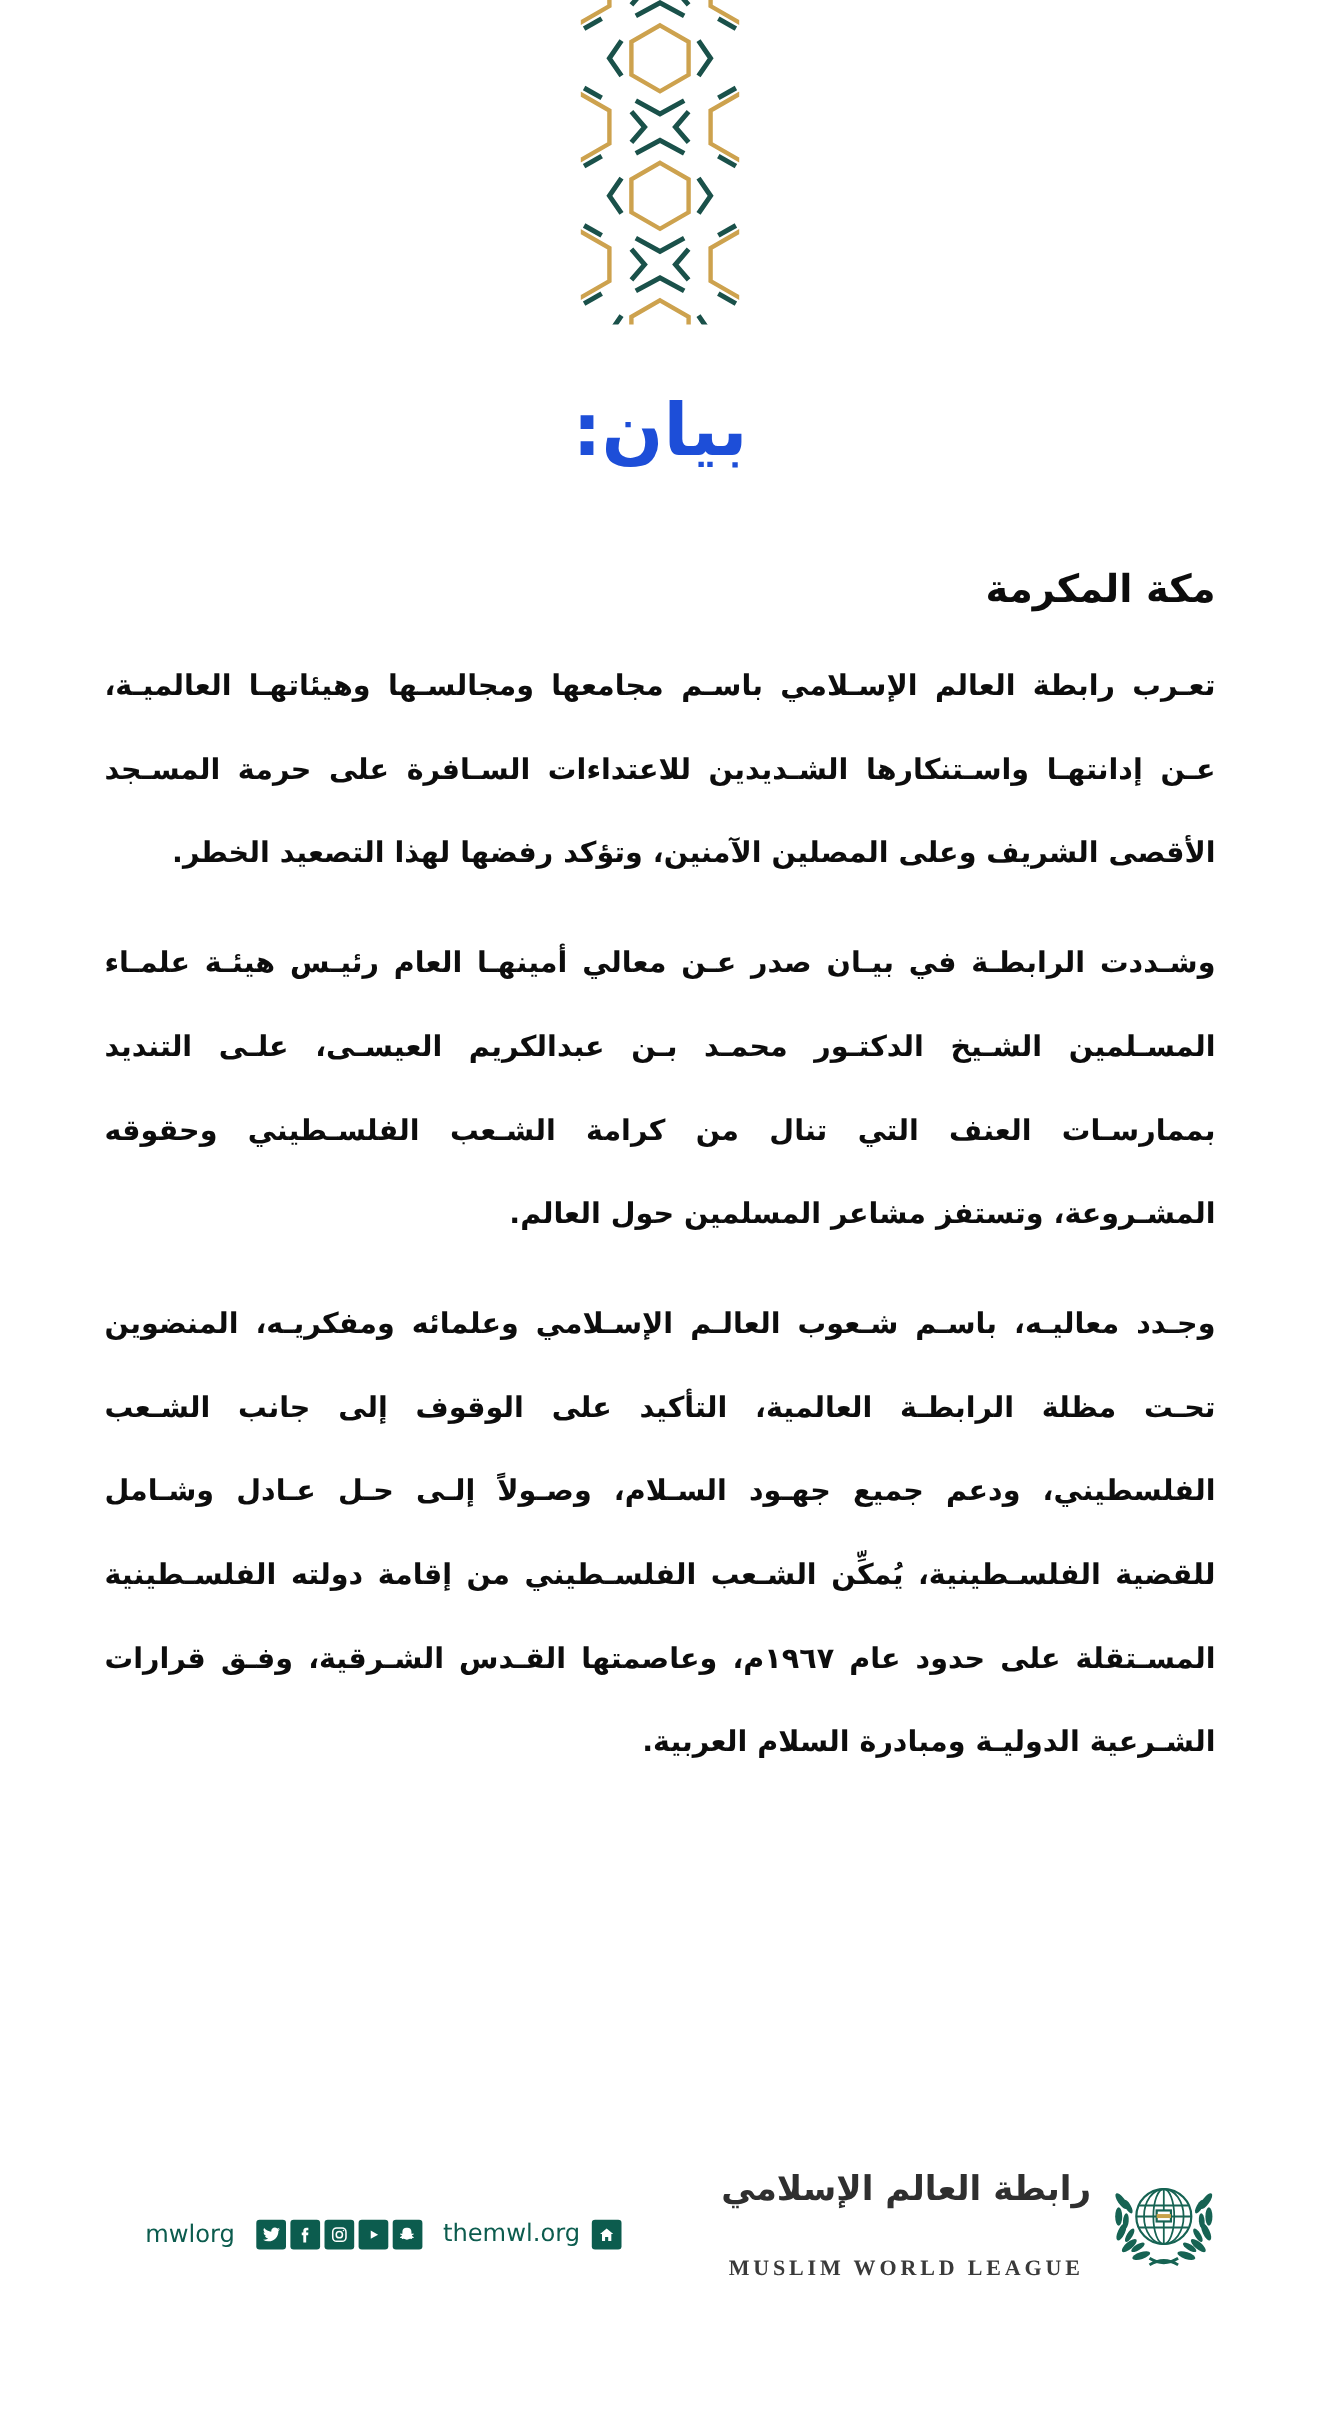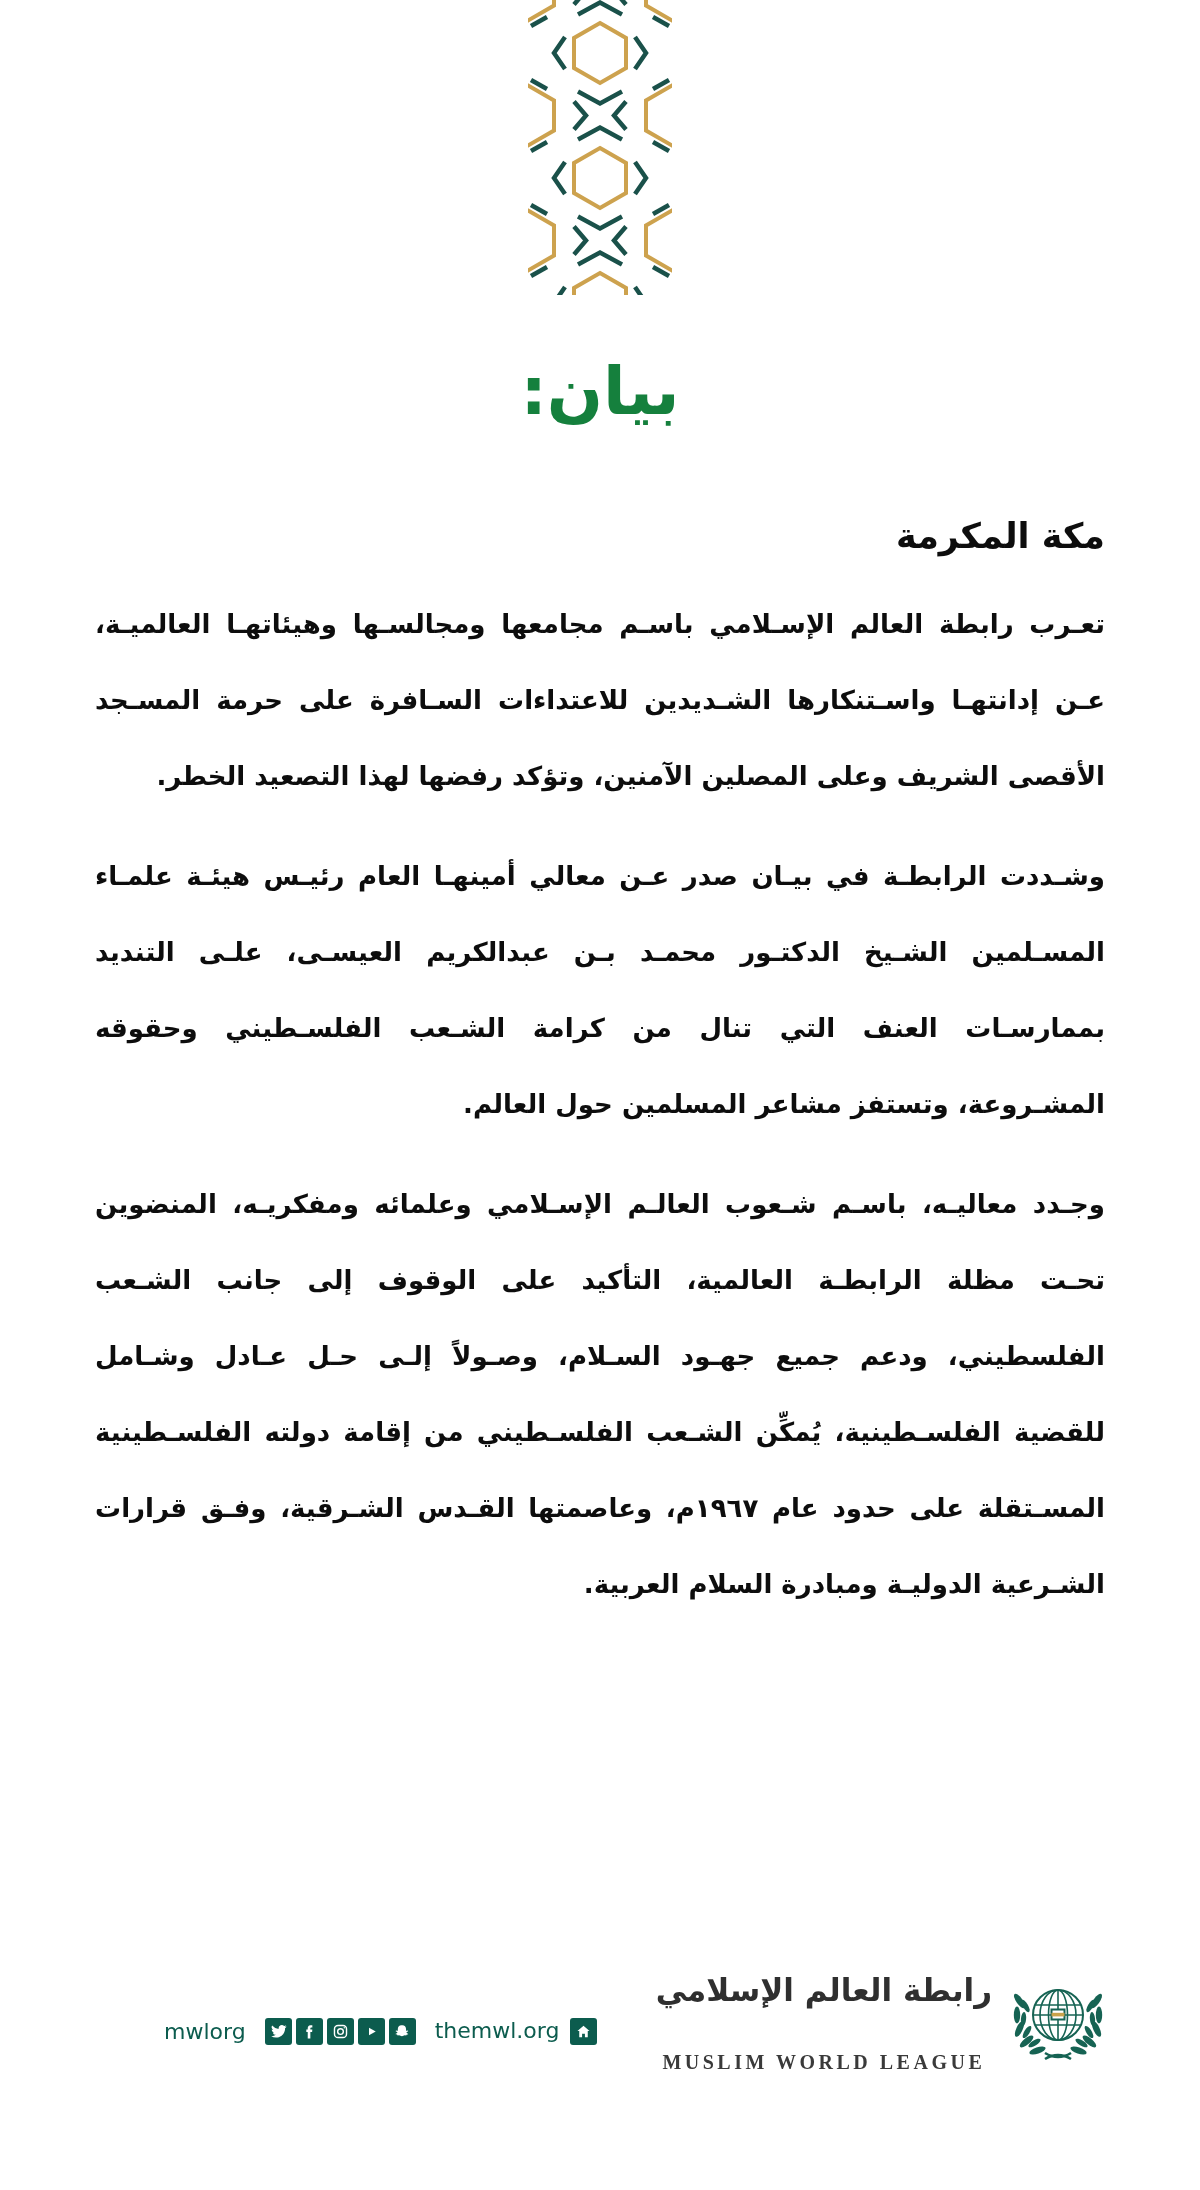--- a/index.html
+++ b/index.html
@@ -9,39 +9,39 @@
     font-family:"DejaVu Sans",sans-serif;
   }
   
   .pattern{position:absolute;top:0;left:528px;width:144px;height:295px;}
   .pattern .g{stroke:#CDA24E;stroke-width:4;fill:none;}
   .pattern .t{stroke:#1A514A;stroke-width:4.5;fill:none;}
   
   .title{
     position:absolute;top:352px;left:0;width:100%;
     text-align:center;direction:rtl;
-    color:#15803d;font-size:66px;font-weight:bold;line-height:1.2;
+    color:#1d4ed8;font-size:66px;font-weight:bold;line-height:1.2;
   }
   
   .content{
     position:absolute;top:516px;left:95px;width:1010px;
     direction:rtl;color:#0D0D0D;
   }
   .dateline{font-size:35px;font-weight:bold;margin:0 0 30px 0;}
   .content p{
     font-size:26px;font-weight:bold;line-height:76px;
     text-align:justify;margin:0 0 24px 0;
   }
   
   .footer{
     position:absolute;left:95px;right:92px;top:1968px;height:110px;
     display:flex;direction:ltr;align-items:center;justify-content:space-between;
   }
   .left-group{
-    display:flex;align-items:center;gap:19px;margin-top:16px;margin-left:69px;
+    display:flex;align-items:center;gap:19px;margin-top:16px;margin-left:37px;
     color:#0C5C4E;font-size:22px;
   }
   .icons{display:flex;gap:4px;}
   .icon-sq{
     width:27px;height:27px;background:#0C5C4E;border-radius:3px;
     display:flex;align-items:center;justify-content:center;
   }
   .icon-sq svg{display:block;}
   .site-group{display:flex;align-items:flex-start;gap:11px;}
   .logo-block{display:flex;align-items:center;gap:16px;}

